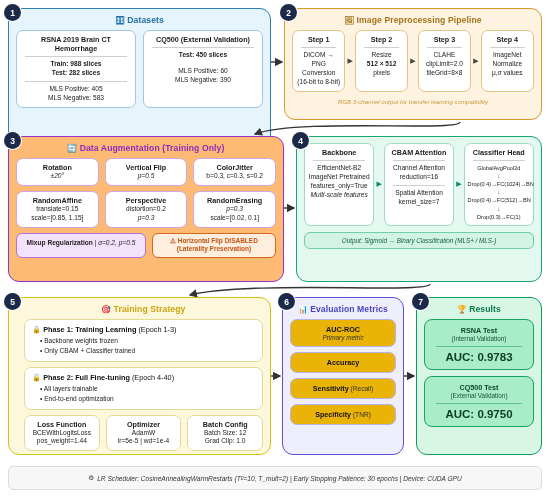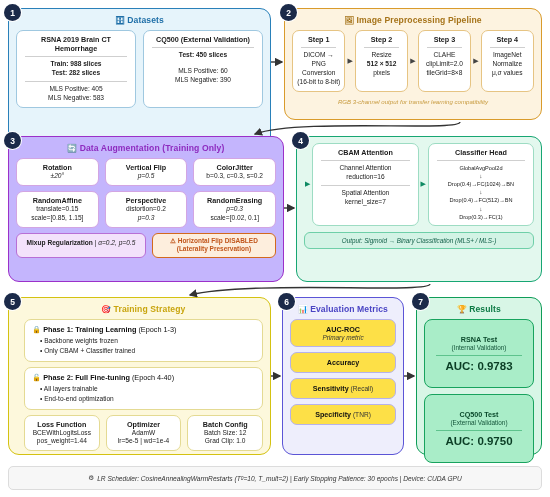--- a/index.html
+++ b/index.html
@@ -64,21 +64,21 @@
         background: #fdf3e0; border-color: #d99b2b; }
   #s2 .panel-title { color: #a6741a; }
   #s2 .steps { display: flex; align-items: stretch; gap: 1px; }
   #s2 .card { flex: 1; border: 1px solid #e6c483; min-width: 0; }
   #s2 .arrow { align-self: center; font-size: 7px; color: #444; padding: 0 1px; }
   #s2 .foot { text-align: center; font-size: 6.1px; font-style: italic;
               color: #c79a3e; margin-top: 6px; }
 
   
   #s3 { left: 8px; top: 136px; width: 276px; height: 146px;
-        background: #c4b5fd; border-color: #9b30c9; }
+        background: #fdba74; border-color: #9b30c9; }
   #s3 .panel-title { color: #8e2bbf; }
   #s3 .row { display: flex; gap: 6px; margin-bottom: 5px; }
   #s3 .card { flex: 1; border: 1px solid #d2a5e3; }
   #s3 .botrow { display: flex; gap: 6px; align-items: stretch; }
   #s3 .mixup { flex: 1.05; background: #f3e2fb; border: 1px solid #b86fd6;
                border-radius: 6px; text-align: center; font-size: 6.6px;
                padding: 5px 3px; color: #222; }
   #s3 .hflip { flex: 1; background: #fdeedd; border: 1px solid #d2691e;
                border-radius: 6px; text-align: center; font-size: 6.5px;
                font-weight: bold; color: #c1551a; padding: 3px; line-height: 1.35; }
@@ -106,32 +106,32 @@
   #s5 .phase ul { margin: 2px 0 0 8px; padding: 0; list-style: none; }
   #s5 .phase li { font-size: 6.6px; color: #222; line-height: 1.5; }
   #s5 .phase li:before { content: "• "; }
   #s5 .prow { display: flex; gap: 6px; }
   #s5 .prow .card { flex: 1; border: 1px solid #e4da93; }
 
   
   #s6 { left: 282px; top: 297px; width: 122px; height: 158px;
         background: #eeeefc; border-color: #5b54d6; }
   #s6 .panel-title { color: #4a44c4; }
-  #s6 .m { background: #fde047; border: 1px solid #b6b2ea; border-radius: 7px;
+  #s6 .m { background: #eab308; border: 1px solid #b6b2ea; border-radius: 7px;
            text-align: center; padding: 5px 10px; margin-bottom: 5px; }
   #s6 .m .t1 { font-size: 7.2px; font-weight: bold; color: #111; }
   #s6 .m .t2 { font-size: 6.4px; font-style: italic; color: #333; }
   #s6 .m .sm { font-weight: normal; font-size: 6.6px; font-style: normal; color: #333; }
 
   
   #s7 { left: 416px; top: 297px; width: 126px; height: 158px;
         background: #d8f6e6; border-color: #0f9d58; }
   #s7 .panel-title { color: #0d7a45; }
   #s7 .r { background: #a9edc8; border: 1.4px solid #18a35e; border-radius: 8px;
-           text-align: center; padding: 15px 3px; margin-bottom: 6px; }
+           text-align: center; padding: 6px 3px; margin-bottom: 6px; }
   #s7 .r .t1 { font-size: 7.2px; font-weight: bold; color: #0b4a2c; }
   #s7 .r .t2 { font-size: 6.4px; color: #15553a; }
   #s7 .r .ln { border-top: 1px solid #5ec38d; margin: 4px 8px; }
   #s7 .r .auc { font-size: 11.5px; font-weight: bold; color: #0a3d24; }
 
   
   #footer {
     position: absolute; left: 8px; top: 466px; width: 534px; height: 24px;
     background: #f7f7f7; border: 1px solid #dcdcdc; border-radius: 5px;
     display: flex; align-items: center; justify-content: center;
@@ -274,20 +274,28 @@
         <span>⚠</span>
         <span>Horizontal Flip DISABLED</span>
         <div>(Laterality Preservation)</div>
       </div>
     </div>
   </div>
 
   <div class="badge" style="left:292px;top:132px;background:#1b2a49;">4</div>
   <div class="panel" id="s4">
     <div class="row">
+      <div class="card">
+        <div class="hd">Backbone</div>
+        <div class="ln"></div>
+        <div class="tx">EfficientNet-B2</div>
+        <div class="tx">ImageNet Pretrained</div>
+        <div class="tx">features_only=True</div>
+        <div class="tx i">Multi-scale features</div>
+      </div>
       <div class="arrow">▶</div>
       <div class="card">
         <div class="hd">CBAM Attention</div>
         <div class="ln"></div>
         <div class="tx">Channel Attention</div>
         <div class="tx">reduction=16</div>
         <div class="ln"></div>
         <div class="tx">Spatial Attention</div>
         <div class="tx">kernel_size=7</div>
       </div>

